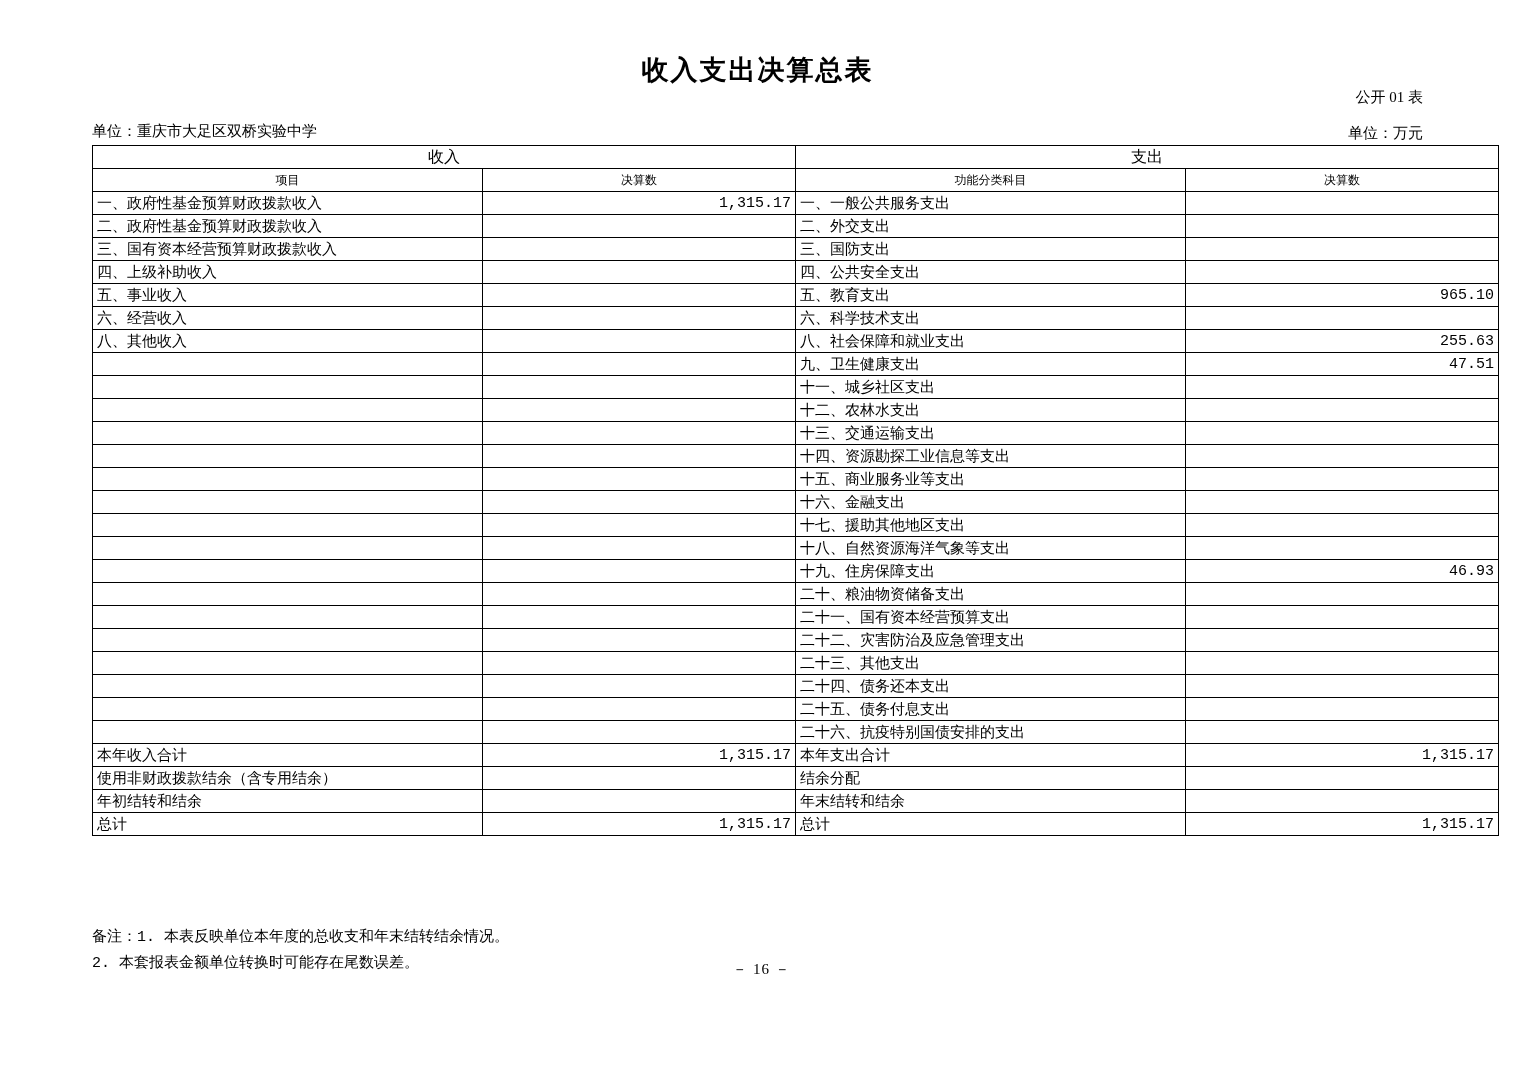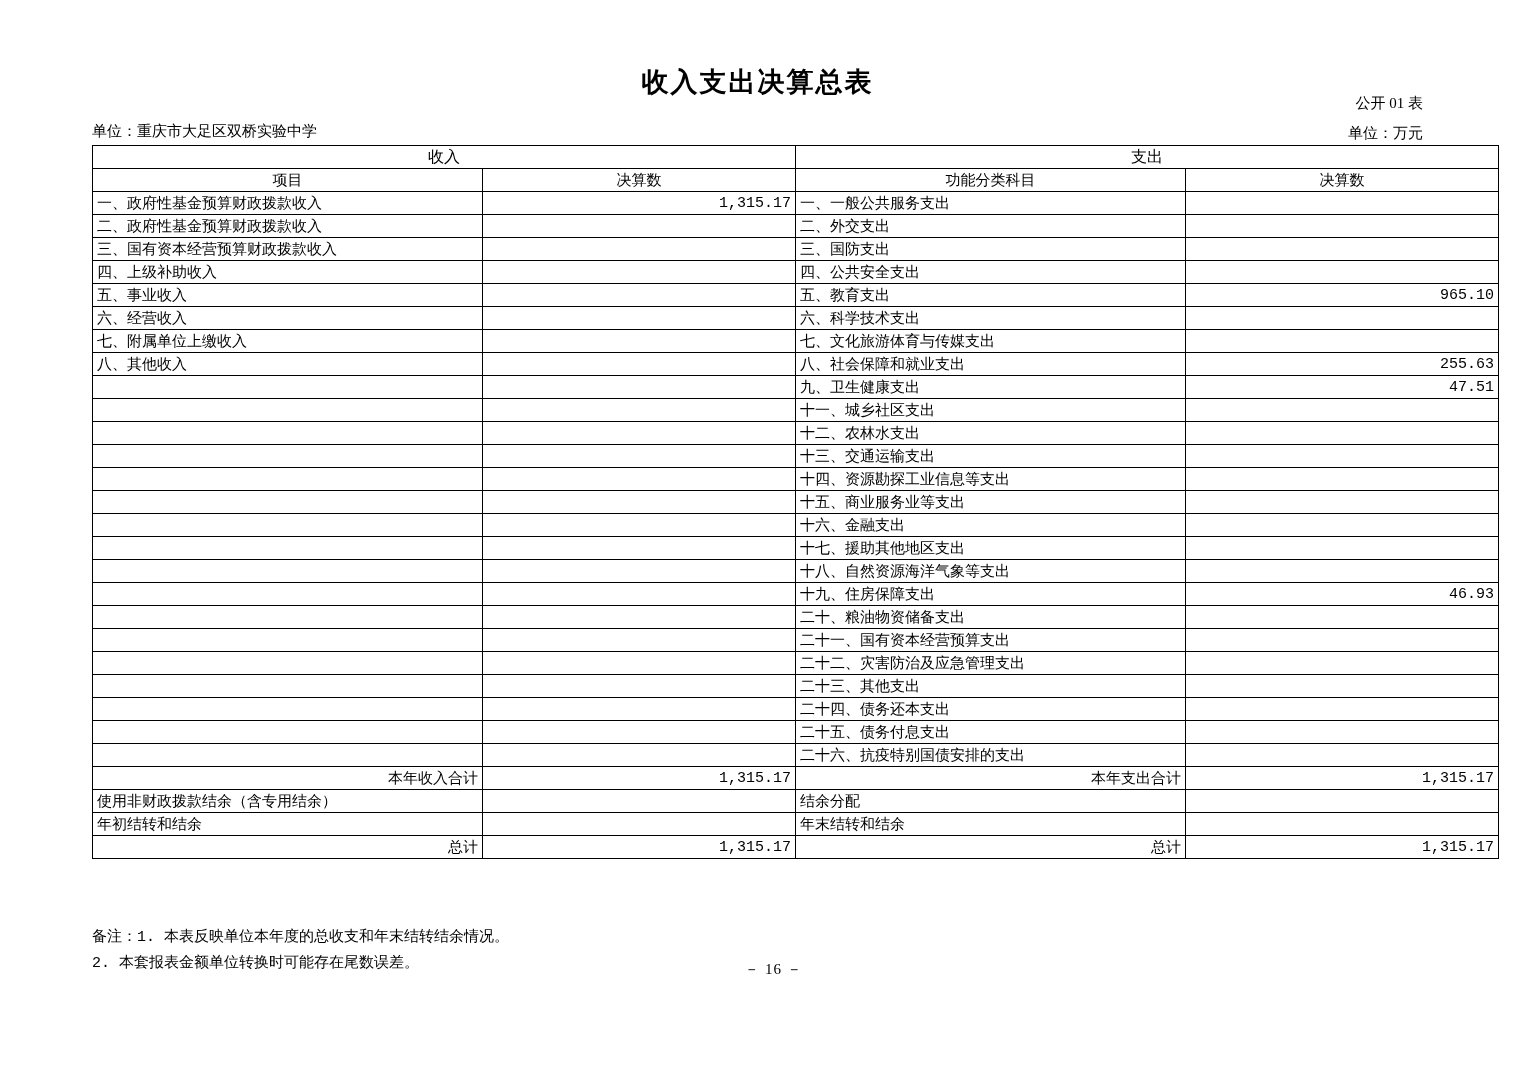--- a/index.html
+++ b/index.html
@@ -13,38 +13,38 @@
     font-family: "Liberation Serif", "DejaVu Serif", serif;
     color: #000000;
     position: relative;
     overflow: hidden;
   }
   .page {
     position: relative;
     width: 1515px;
     height: 1069px;
     box-sizing: border-box;
-    padding: 16px;
+    padding: 4px;
   }
   .doc-title {
     text-align: center;
     font-size: 27px;
     font-weight: bold;
     letter-spacing: 2px;
     margin: 0;
     padding-top: 48px;
     font-family: "Liberation Serif", "DejaVu Serif", serif;
   }
   .meta-right {
     position: absolute;
     right: 92px;
     font-size: 15px;
   }
   .meta-sheet-no {
-    top: 94px;
+    top: 88px;
     margin-left: 24px;
   }
   .meta-unit-amount {
     top: 124px;
   }
   .meta-left {
     position: absolute;
     left: 92px;
     top: 122px;
     font-size: 15px;
@@ -68,29 +68,29 @@
     white-space: nowrap;
   }
   .col-item { width: 390px; }
   .col-num  { width: 313px; }
   .hdr-group {
     text-align: center;
     font-size: 16px;
   }
   .hdr-col {
     text-align: center;
-    font-size: 15px;
+    font-size: 12px;
   }
   .num {
     text-align: right;
     padding-right: 6px;
     font-family: Liberation Mono, monospace;
   }
   .center {
-    text-align: right;
+    text-align: left;
   }
   .notes {
     position: absolute;
     left: 92px;
     top: 925px;
     font-size: 15px;
     line-height: 26px;
     font-family: Liberation Mono, monospace;
   }
   .page-no {
@@ -161,26 +161,20 @@
           <td>五、教育支出</td>
           <td class="num">965.10</td>
         </tr>
         <tr>
           <td>六、经营收入</td>
           <td class="num"></td>
           <td>六、科学技术支出</td>
           <td class="num"></td>
         </tr>
         <tr>
-          <td>七、附属单位上缴收入</td>
-          <td class="num"></td>
-          <td>七、文化旅游体育与传媒支出</td>
-          <td class="num"></td>
-        </tr>
-        <tr>
           <td>八、其他收入</td>
           <td class="num"></td>
           <td>八、社会保障和就业支出</td>
           <td class="num">255.63</td>
         </tr>
         <tr>
           <td></td>
           <td class="num"></td>
           <td>九、卫生健康支出</td>
           <td class="num">47.51</td>

